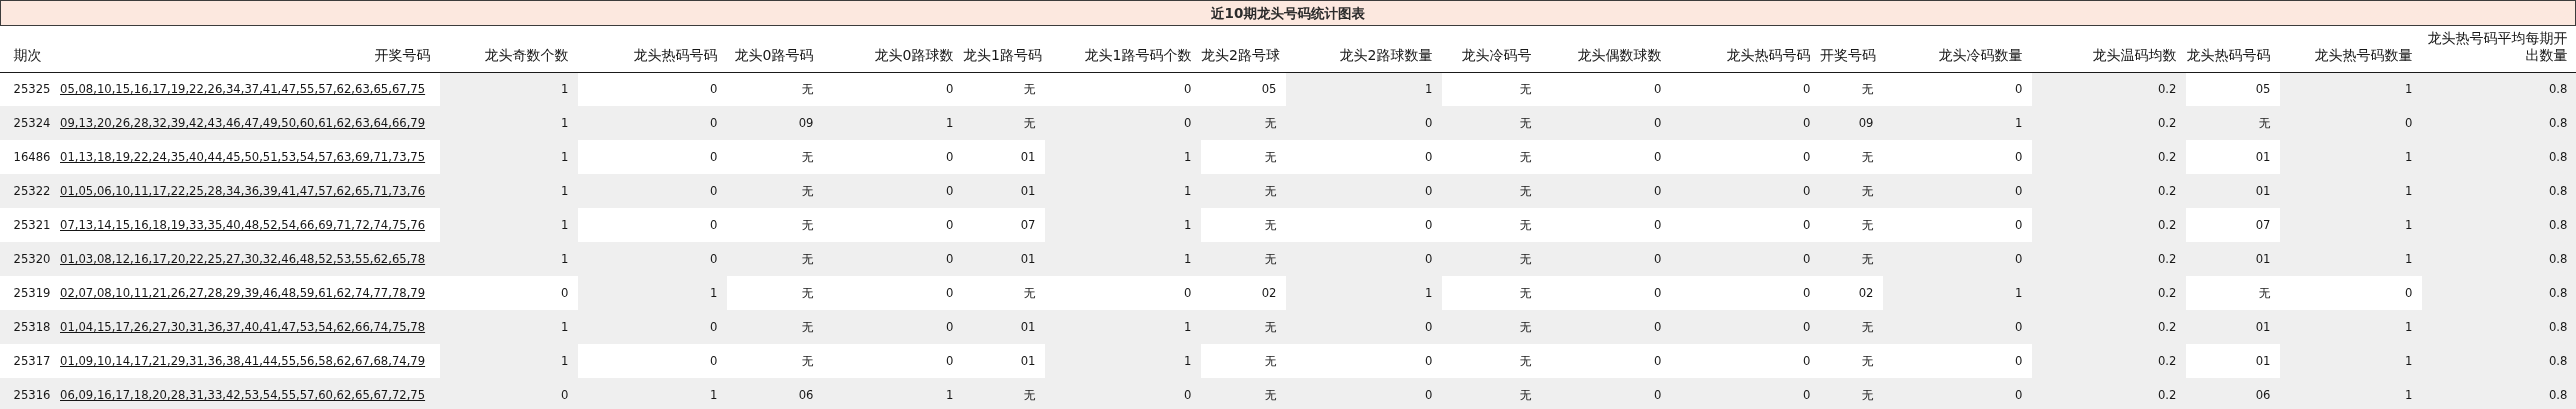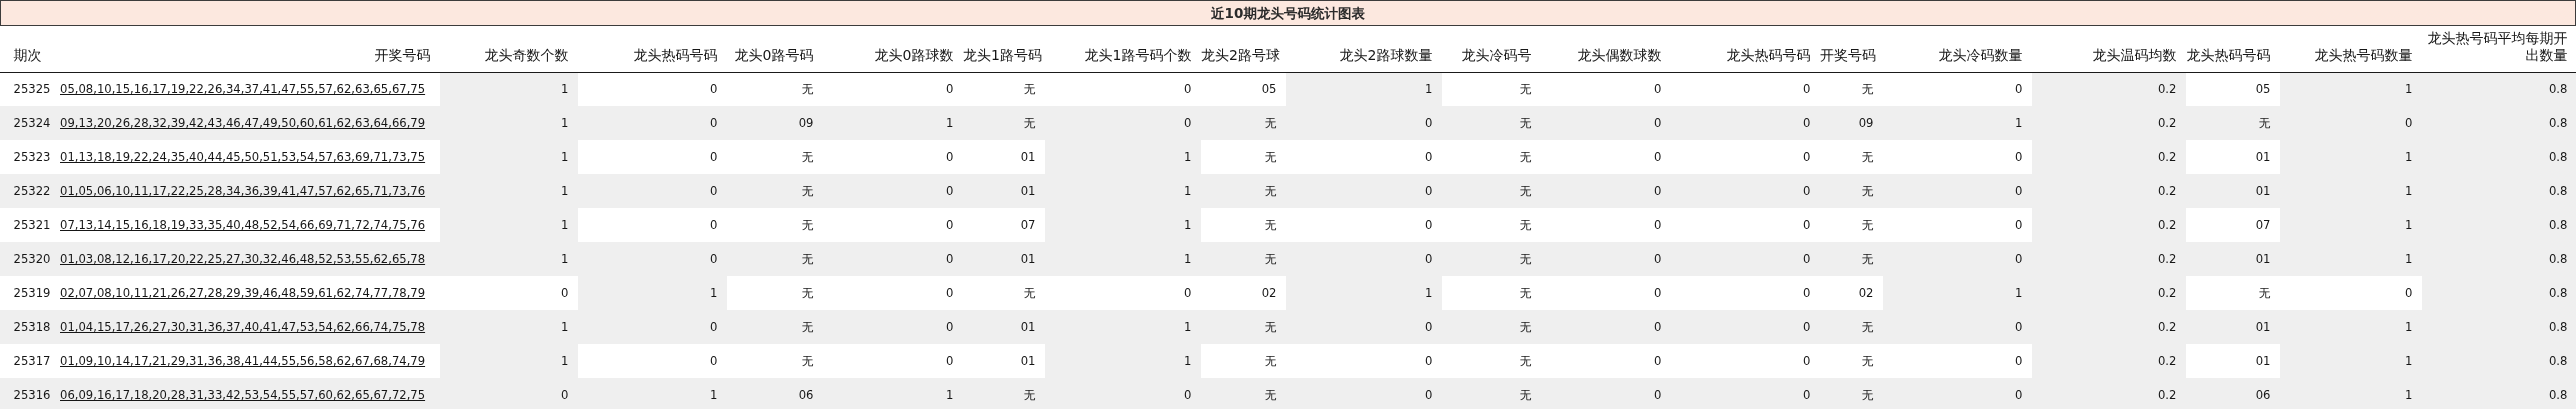--- a/index.html
+++ b/index.html
@@ -125,21 +125,21 @@
         <td>0</td>
         <td>0</td>
         <td>09</td>
         <td class="hl">1</td>
         <td class="hl">0.2</td>
         <td>无</td>
         <td>0</td>
         <td class="hl">0.8</td>
       </tr>
       <tr class="odd">
-        <td class="left period">25323</td>
+        <td class="left period">16486</td>
         <td class="left nums">01,13,18,19,22,24,35,40,44,45,50,51,53,54,57,63,69,71,73,75</td>
         <td class="hl">1</td>
         <td>0</td>
         <td>无</td>
         <td>0</td>
         <td>01</td>
         <td class="hl">1</td>
         <td>无</td>
         <td>0</td>
         <td>无</td>

